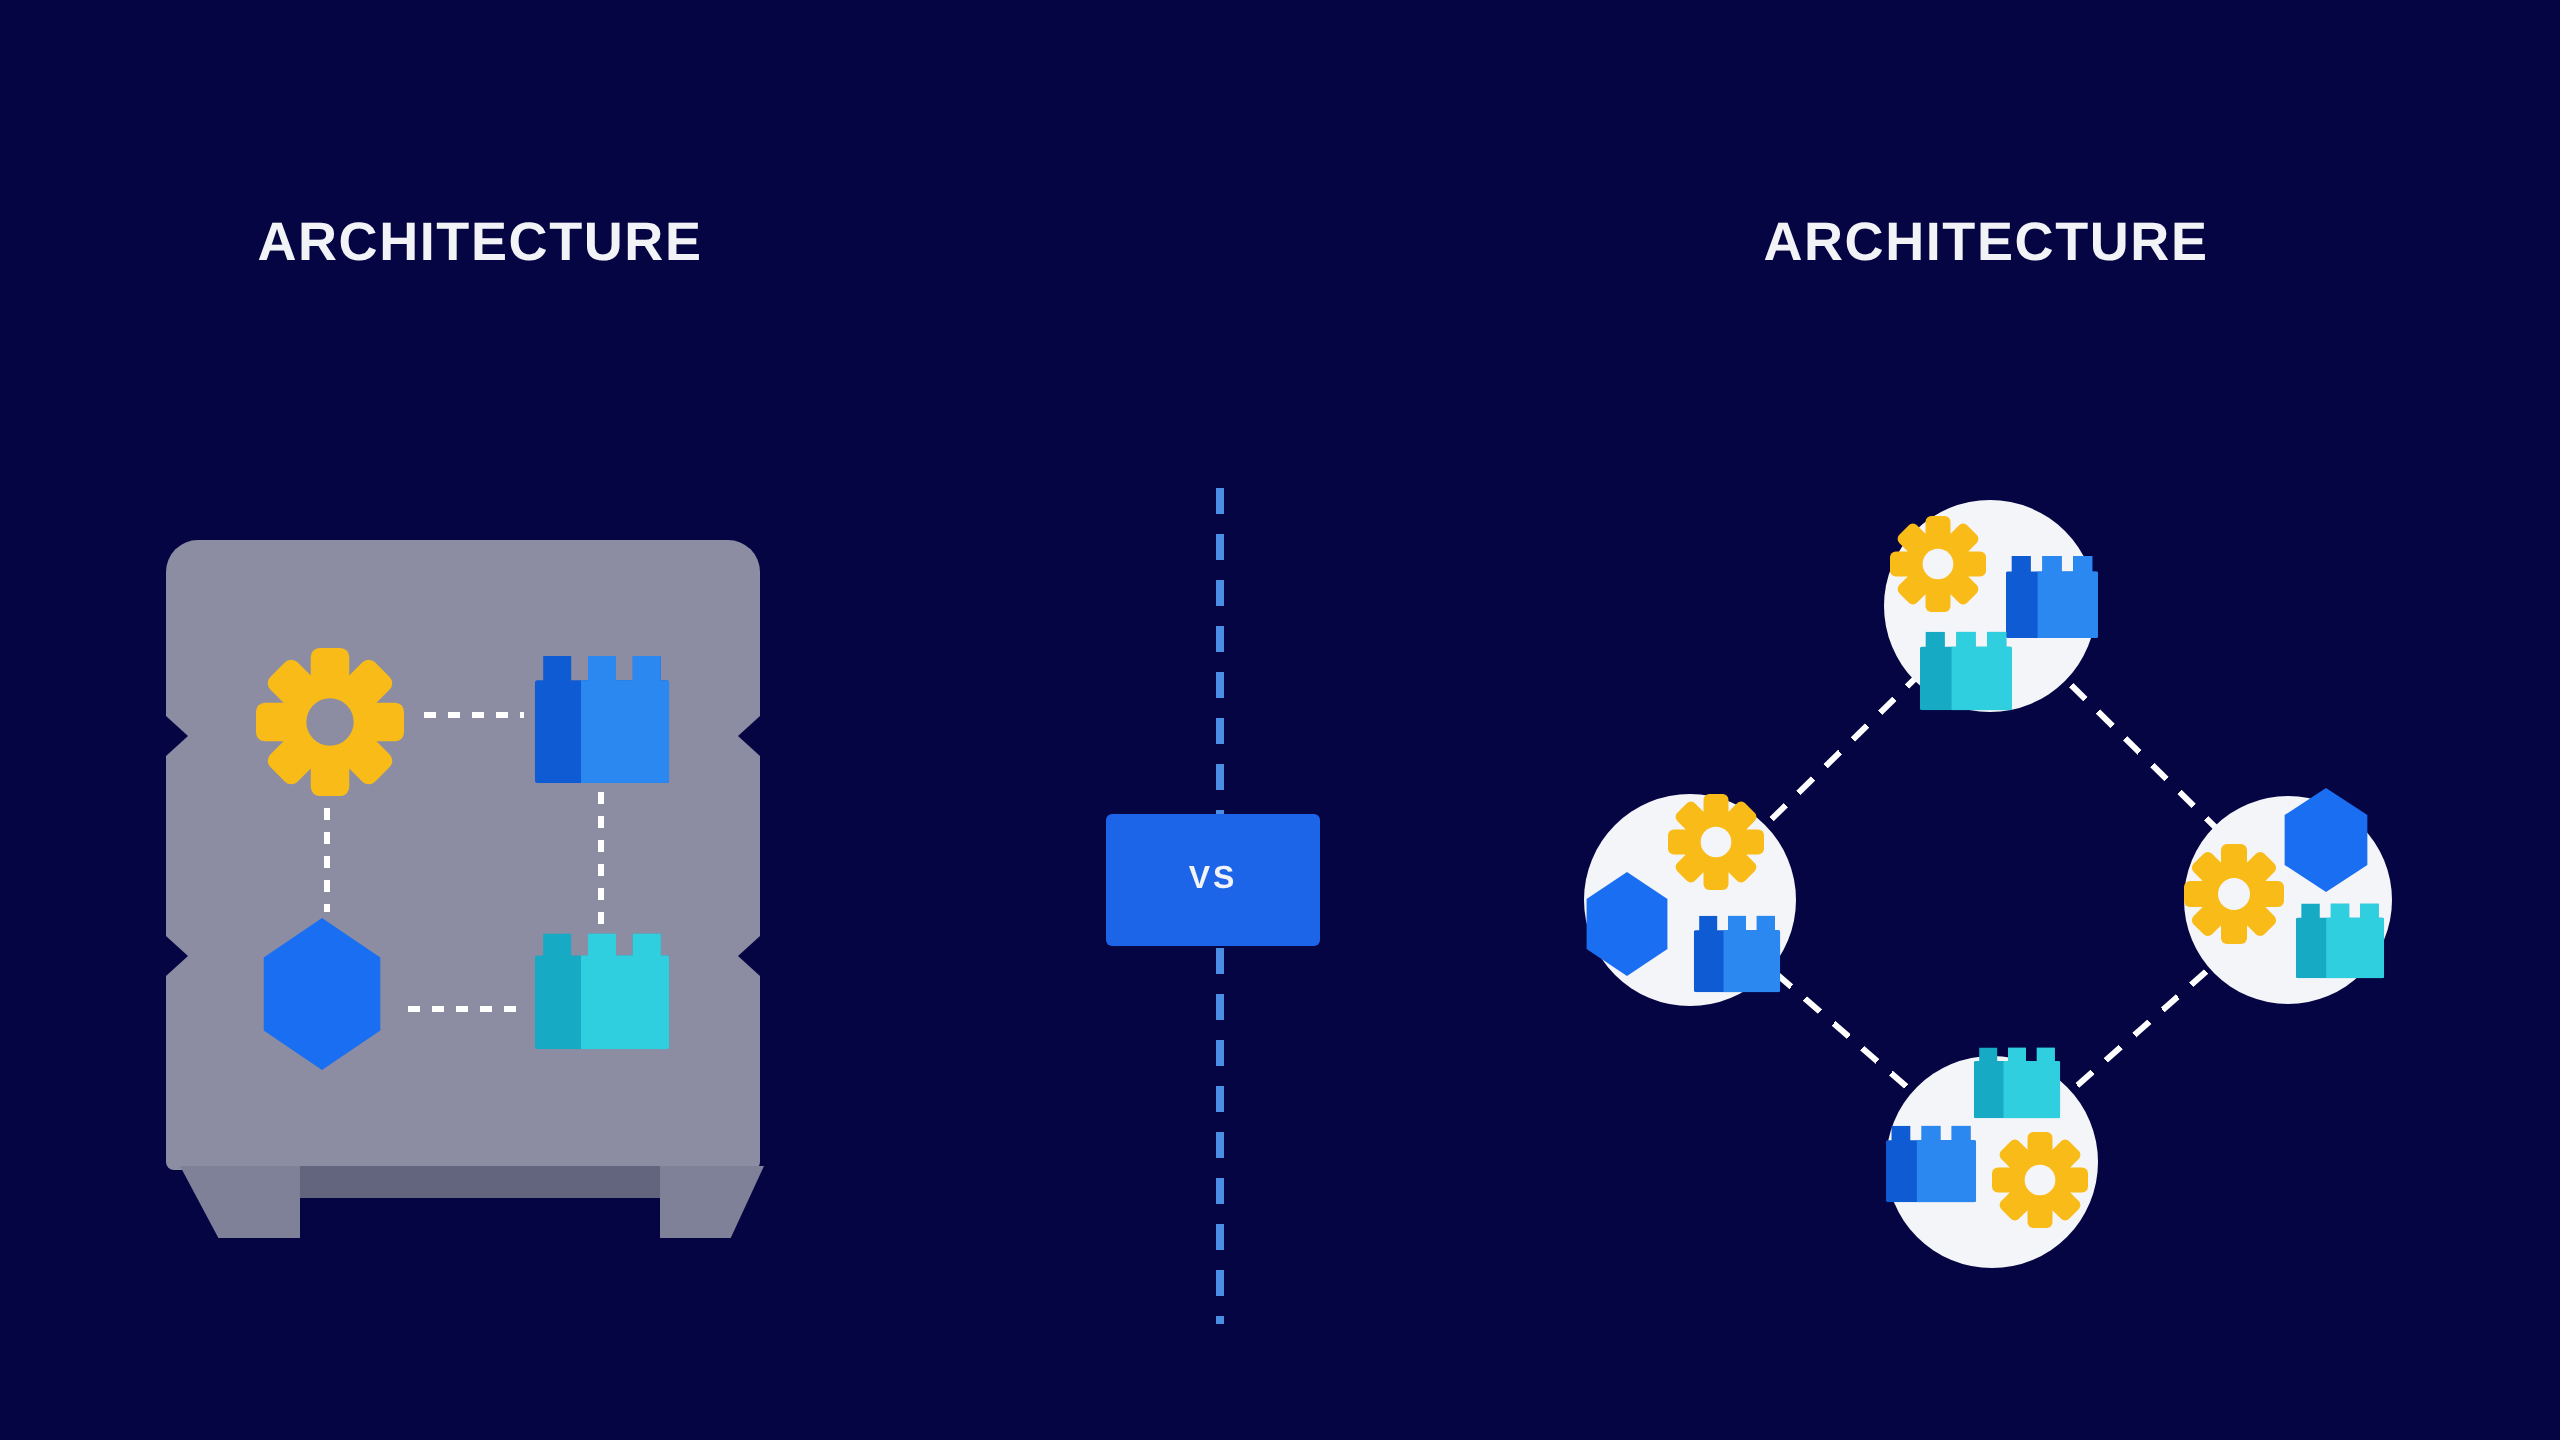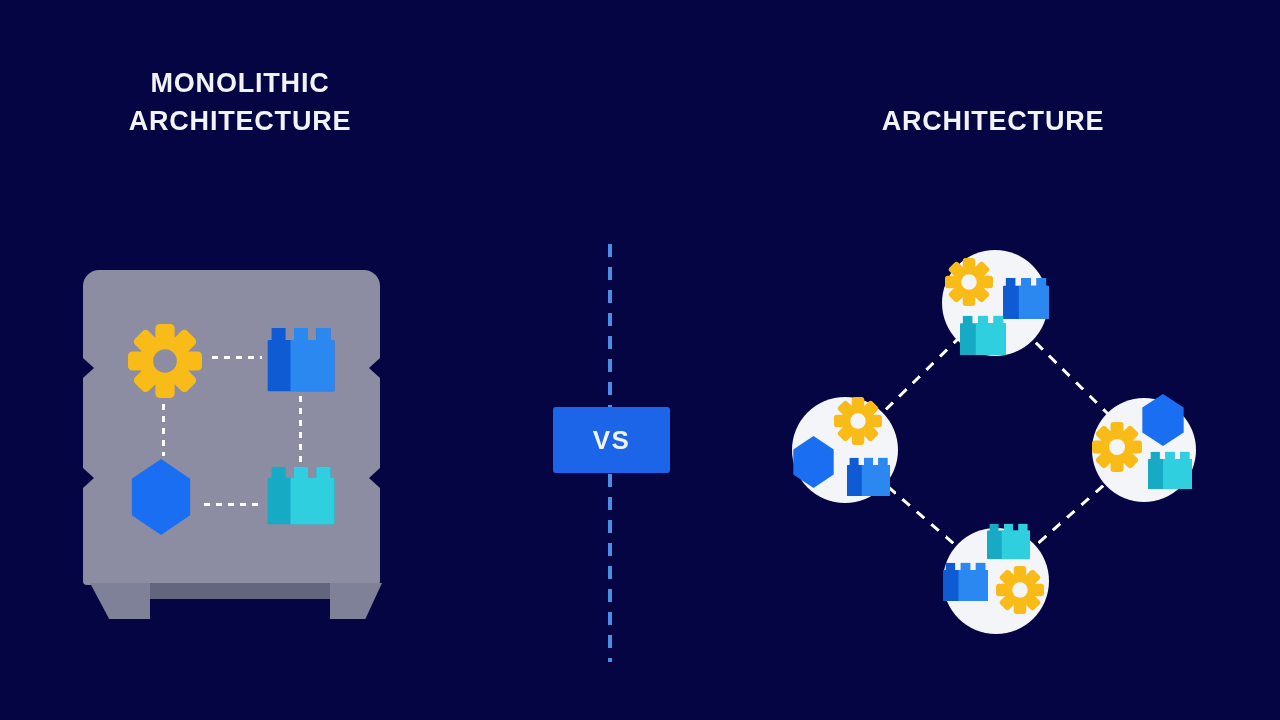--- a/index.html
+++ b/index.html
@@ -27,23 +27,23 @@
   .foot.r { left:330px; width:52px; clip-path:polygon(0 0, 100% 0, 68% 100%, 0 100%); }
 
   
   .conn { position:absolute; z-index:3; }
   .conn.h { height:3px; background:repeating-linear-gradient(90deg, var(--connector-white) 0 6px, transparent 6px 12px); }
   .conn.v { width:3px;  background:repeating-linear-gradient(180deg, var(--connector-white) 0 6px, transparent 6px 12px); }
 
   
   .divider { position:absolute; left:608px; top:244px; width:4px; height:418px; z-index:1;
              background:repeating-linear-gradient(180deg, var(--center-dash-blue) 0 13px, transparent 13px 23px); }
-  .vs-box { position:absolute; left:553px; top:407px; width:117px; height:66px; background:var(--vs-blue);
+  .vs-box { position:absolute; left:553px; top:407px; width:107px; height:66px; background:var(--vs-blue);
             border-radius:3px; z-index:2; display:flex; align-items:center; justify-content:center;
-            color:var(--title-text); font-size:26px; font-weight:700; letter-spacing:1.5px; }
+            color:var(--title-text); font-size:16px; font-weight:700; letter-spacing:1.5px; }
 
   
   .link { position:absolute; height:3px; transform-origin:0 50%; z-index:1;
           background:repeating-linear-gradient(90deg, var(--connector-white) 0 10px, transparent 10px 19px); }
   .node { position:absolute; border-radius:50%; background:var(--node-white); z-index:2; }
 
   
   .icon { position:absolute; z-index:3; }
   .gear-fill { fill:var(--gear-yellow); }
   .hexagon { background:var(--hexagon-blue);
@@ -75,21 +75,21 @@
       <rect x="8" y="4" width="20" height="20"></rect>
       <rect x="40" y="4" width="20" height="20"></rect>
       <rect x="72" y="4" width="20" height="20"></rect>
     </clipPath>
   </defs>
 </svg>
 
 <div class="stage">
 
   <h2 class="title title-left">
-    <span>MONOLITHIC</span><br>
+    <br>
     <span>ARCHITECTURE</span>
   </h2>
   <h2 class="title title-right">
     <br>
     <span>ARCHITECTURE</span>
   </h2>
 
   <div>
     <div class="mono-body"></div>
     <div class="notch l n1"></div>

